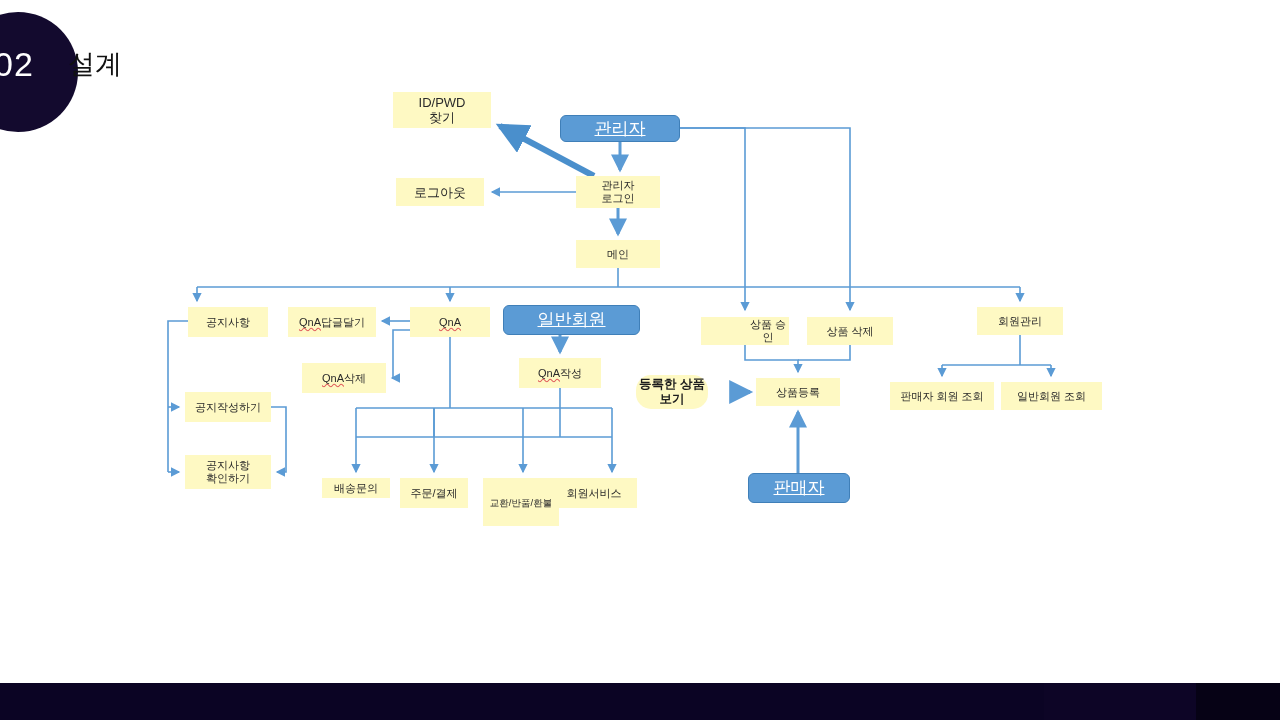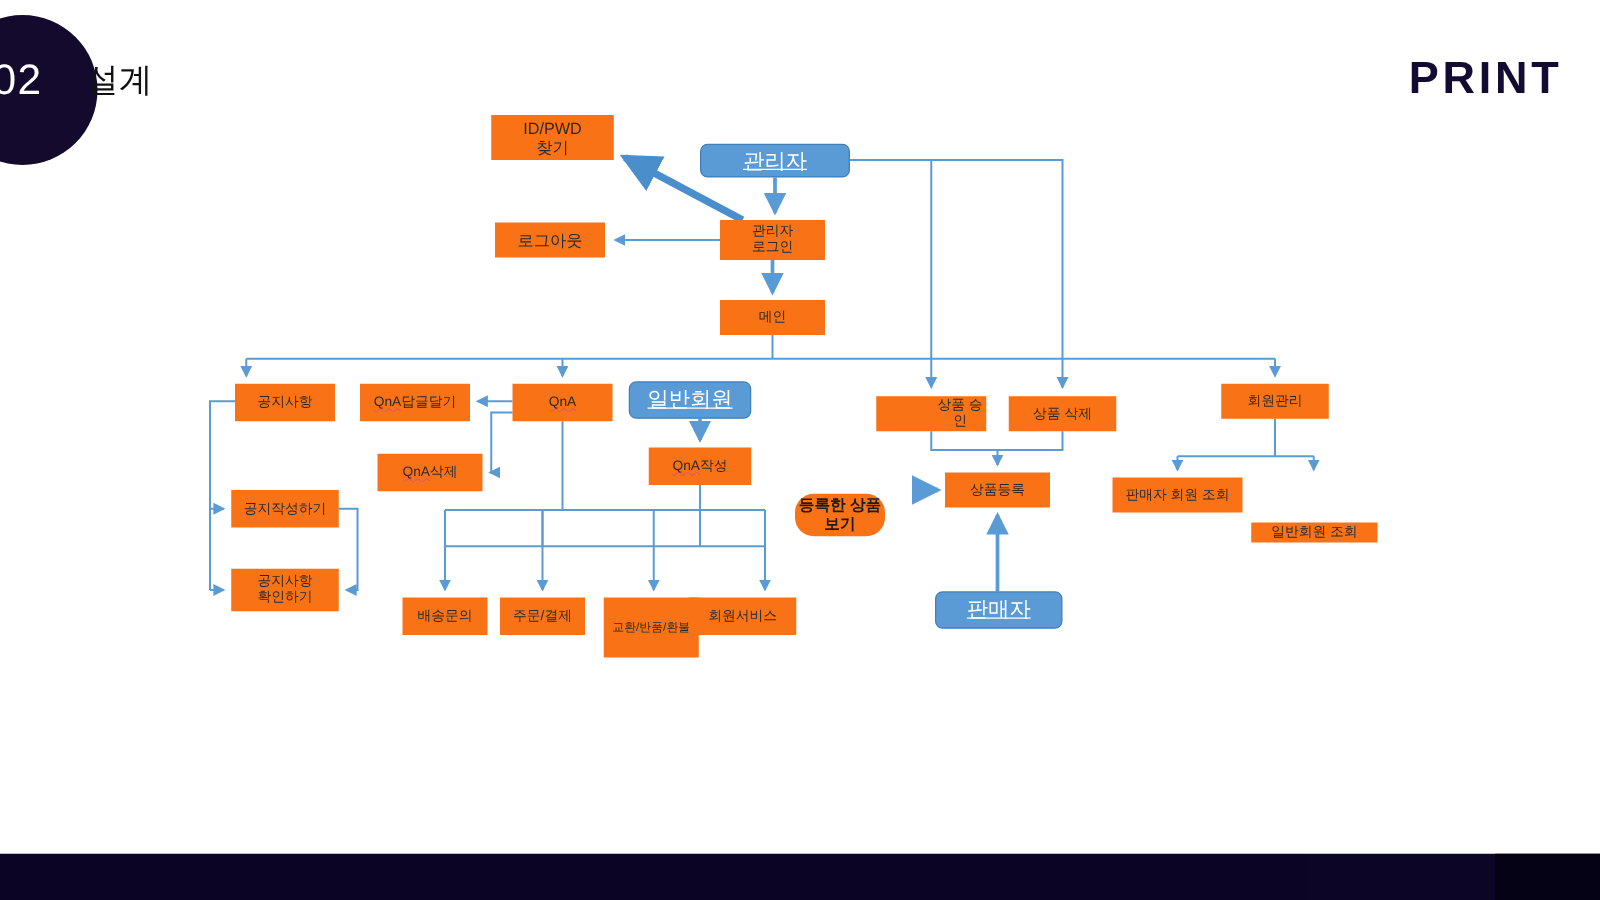--- a/index.html
+++ b/index.html
@@ -34,21 +34,21 @@
   
   .footbar{position:absolute;bottom:0;height:37px;}
   .fb1{left:0;width:1044px;background:#0b0424;}
   .fb2{left:1044px;width:345px;background:#0d0526;}
   .fb3{left:1196px;width:84px;background:#060215;}
 
   
   .node{
     position:absolute;box-sizing:border-box;
     display:flex;align-items:center;justify-content:center;
-    text-align:center;color:#2a2a2a;background:#f97316;
+    text-align:center;color:#2a2a2a;background:#fef9c3;
     font-size:11px;line-height:13px;white-space:pre-line;
     padding:0 2px;
   }
   .node.blue{
     background:#5b9bd5;color:#ffffff;border:1px solid #3f7fb8;
     border-radius:6px;font-size:17px;line-height:20px;
     text-decoration:underline;
   }
   .node.big{font-size:13px;line-height:15px;}
   .node.bold{font-weight:bold;color:#1c1c1c;font-size:12.5px;line-height:15px;}
@@ -62,21 +62,20 @@
 </style>
 </head>
 <body>
 
 <div id="stage">
 
   <div class="sect-circle"></div>
   <div class="sect-num">02</div>
   <div class="sect-title">설계</div>
   <div class="brand">
-    <span>PRINT</span>
   </div>
 
   <svg id="wires" viewBox="0 0 1280 720">
     <defs>
       <marker id="ah" markerWidth="8" markerHeight="8" refX="5.2" refY="3" orient="auto">
         <path d="M0,0 L6,3 L0,6 z" fill="#5b9bd5"></path>
       </marker>
       <marker id="ahb" markerWidth="7" markerHeight="7" refX="4.6" refY="2.6" orient="auto">
         <path d="M0,0 L5.4,2.6 L0,5.2 z" fill="#4a8fcc"></path>
       </marker>
@@ -143,35 +142,35 @@
       <div class="node big" style="left: 393px; top: 92px; width: 98px; height: 36px;">ID/PWD
 찾기</div>
       <div class="node blue" style="left: 560px; top: 115px; width: 120px; height: 27px;">관리자</div>
       <div class="node big" style="left: 396px; top: 178px; width: 88px; height: 28px;">로그아웃</div>
       <div class="node" style="left: 576px; top: 176px; width: 84px; height: 32px;">관리자
 로그인</div>
       <div class="node" style="left: 576px; top: 240px; width: 84px; height: 28px;">메인</div>
       <div class="node" style="left: 188px; top: 307px; width: 80px; height: 30px;">공지사항</div>
       <div class="node" style="left: 288px; top: 307px; width: 88px; height: 30px;"><u class="wig">QnA</u> 답글달기</div>
       <div class="node" style="left: 410px; top: 307px; width: 80px; height: 30px;"><u class="wig">QnA</u></div>
-      <div class="node blue" style="left: 503px; top: 305px; width: 98px; height: 30px;">일반회원</div>
+      <div class="node blue" style="left: 503px; top: 305px; width: 137px; height: 30px;">일반회원</div>
       <div class="node" style="left: 701px; top: 317px; width: 88px; height: 28px; padding-left: 48px;">상품 승인</div>
       <div class="node" style="left: 807px; top: 317px; width: 86px; height: 28px;">상품 삭제</div>
       <div class="node" style="left: 977px; top: 307px; width: 86px; height: 28px;">회원관리</div>
       <div class="node" style="left: 302px; top: 363px; width: 84px; height: 30px;"><u class="wig">QnA</u> 삭제</div>
       <div class="node" style="left: 519px; top: 358px; width: 82px; height: 30px;"><u class="wig">QnA</u> 작성</div>
-      <div class="node bold" style="left: 636px; top: 395px; width: 72px; height: 34px; border-radius: 15px;">등록한 상품
+      <div class="node bold" style="left: 636px; top: 375px; width: 72px; height: 34px; border-radius: 15px;">등록한 상품
 보기</div>
       <div class="node" style="left: 756px; top: 378px; width: 84px; height: 28px;">상품등록</div>
       <div class="node" style="left: 890px; top: 382px; width: 104px; height: 28px;">판매자 회원 조회</div>
-      <div class="node" style="left: 1001px; top: 382px; width: 101px; height: 16px; margin-top: 36px;">일반회원 조회</div>
+      <div class="node" style="left: 1001px; top: 382px; width: 101px; height: 28px;">일반회원 조회</div>
       <div class="node" style="left: 185px; top: 392px; width: 86px; height: 30px;">공지작성하기</div>
       <div class="node" style="left: 185px; top: 455px; width: 86px; height: 34px;">공지사항
 확인하기</div>
-      <div class="node" style="left: 322px; top: 478px; width: 68px; height: 30px;">배송문의</div>
+      <div class="node" style="left: 322px; top: 478px; width: 68px; height: 20px;">배송문의</div>
       <div class="node" style="left: 400px; top: 478px; width: 68px; height: 30px;">주문/결제</div>
       <div class="node" style="font-size: 9.5px; left: 483px; top: 478px; width: 76px; height: 48px;">교환/반품/환불</div>
       <div class="node" style="left: 551px; top: 478px; width: 86px; height: 30px;">회원서비스</div>
       <div class="node blue" style="left: 748px; top: 473px; width: 102px; height: 30px;">판매자</div>
     </div>
 
   <div class="footbar fb1"></div>
   <div class="footbar fb2"></div>
   <div class="footbar fb3"></div>
 </div>

